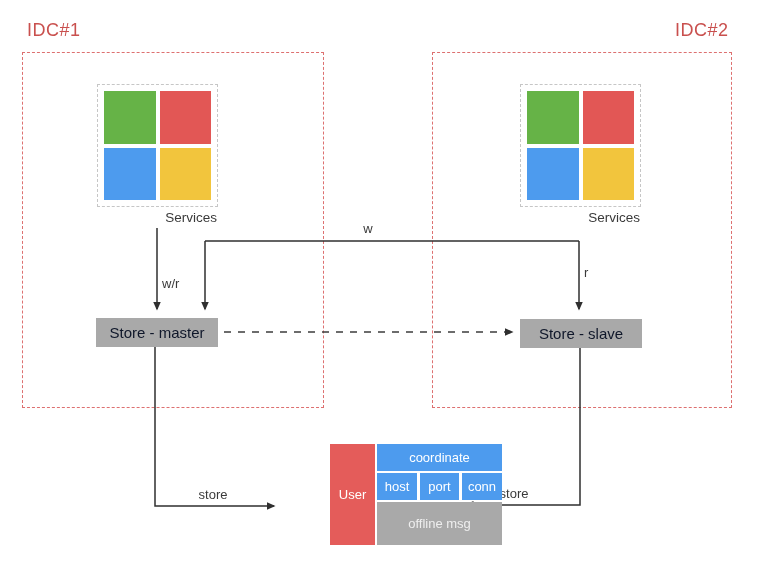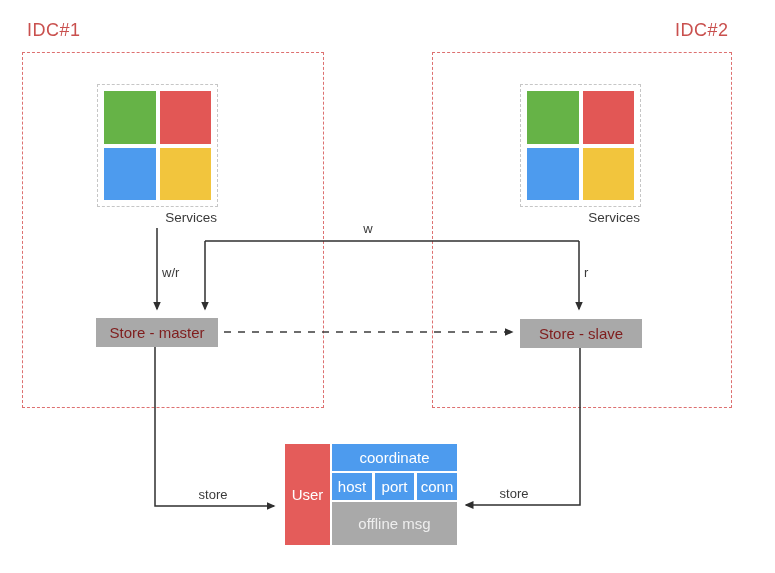--- a/index.html
+++ b/index.html
@@ -44,36 +44,36 @@
     color:#3a3a3a;
     font-size:13.5px;
     text-align:right;
     width:120px;
   }
   
   .store-box{
     position:absolute;
     width:122px;height:29px;
     background:#a9a9a9;
-    color:#7f1d1d;
+    color:#0f172a;
     font-size:15px;
     display:flex;align-items:center;justify-content:center;
   }
   
   .edge-label{
     position:absolute;
     color:#3a3a3a;
     font-size:13px;
     text-align:center;
   }
   
   .u-box{
     position:absolute;
     display:flex;align-items:center;justify-content:center;
-    color:#ffffff;font-size:15px;
+    color:#ffffff;font-size:13px;margin-left:45px;
   }
   .u-red{background:#e45c5a;}
   .u-blue{background:#4d9bee;}
   .u-gray{background:#a9a9a9;color:#eeeeee;}
   svg.connectors{position:absolute;left:0;top:0;pointer-events:none;}
 </style>
 </head>
 <body>
 
 <div id="canvas">
@@ -114,21 +114,21 @@
     <line x1="579" y1="241" x2="579" y2="309" stroke="#2f2f2f" stroke-width="1.5" marker-end="url(#arr)"></line>
 
     <line x1="224" y1="332" x2="512" y2="332" stroke="#3d3d3d" stroke-width="1.5" stroke-dasharray="7 7" marker-end="url(#arr)"></line>
 
     <path d="M155,347 L155,506 L274,506" fill="none" stroke="#2f2f2f" stroke-width="1.5" marker-end="url(#arr)"></path>
 
     <path d="M580,347 L580,505 L466,505" fill="none" stroke="#2f2f2f" stroke-width="1.5" marker-end="url(#arr)"></path>
   </svg>
 
   <div class="edge-label" style="left:340px;top:221px;width:56px;">w</div>
-  <div class="edge-label" style="left:162px;top:265px;text-align:left;">w/r</div>
+  <div class="edge-label" style="left:162px;top:276px;text-align:left;">w/r</div>
   <div class="edge-label" style="left:584px;top:265px;text-align:left;">r</div>
   <div class="edge-label" style="left:183px;top:487px;width:60px;">store</div>
   <div class="edge-label" style="left:484px;top:486px;width:60px;">store</div>
 
   <div class="store-box" style="left:96px;top:318px;">Store - master</div>
   <div class="store-box" style="left:520px;top:319px;">Store - slave</div>
 
   <div class="u-box u-red" style="left:285px;top:444px;width:45px;height:101px;">User</div>
   <div class="u-box u-blue" style="left:332px;top:444px;width:125px;height:27px;">coordinate</div>
   <div class="u-box u-blue" style="left:332px;top:473px;width:40px;height:27px;">host</div>

